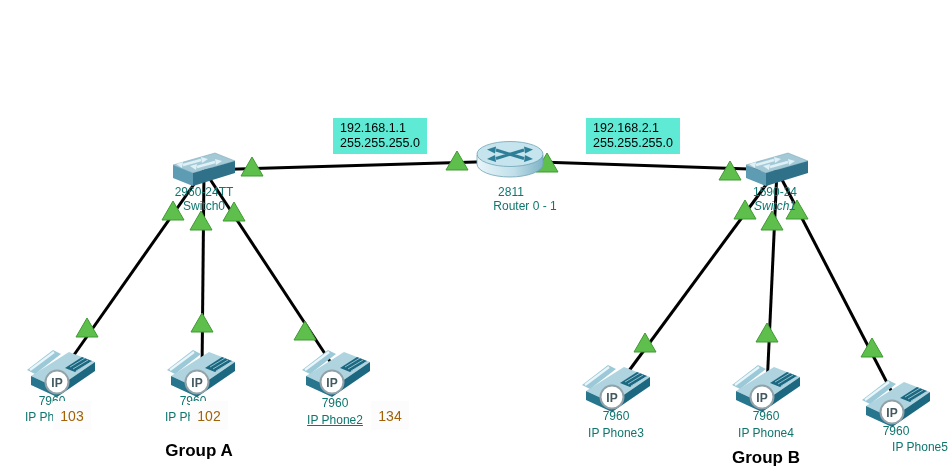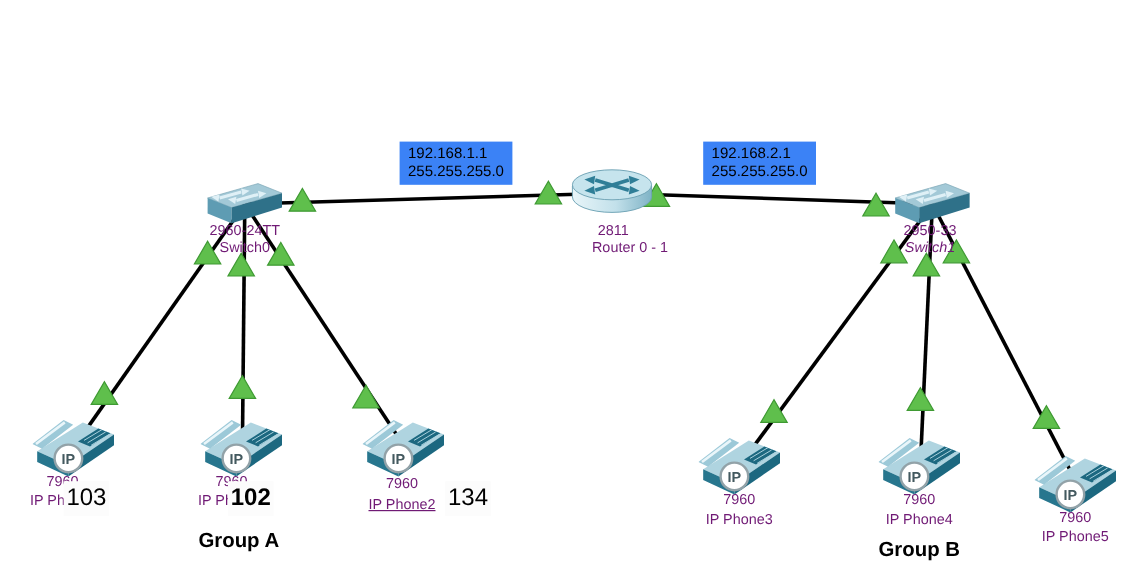--- a/index.html
+++ b/index.html
@@ -2,26 +2,26 @@
 <html><head>
 <meta charset="utf-8">
 <title>Network Topology</title>
 <style>
   html,body{margin:0;padding:0;background:#fff;}
   #canvas{position:relative;width:951px;height:476px;background:#FFFFFF;
           font-family:"Liberation Sans",sans-serif;overflow:hidden;}
   #wires{position:absolute;left:0;top:0;z-index:1;}
   .device{position:absolute;z-index:2;}
   .dev-label{position:absolute;z-index:2;font-size:12px;line-height:13px;
-             white-space:nowrap;color:#701a75;}
+             white-space:nowrap;color:#0f766e;}
   .centered{transform:translateX(-50%);}
-  .ip-note{position:absolute;z-index:3;background:#3b82f6;color:#000;
+  .ip-note{position:absolute;z-index:3;background:#5eead4;color:#000;
            font-size:12.5px;line-height:15px;padding:3px 7px;white-space:nowrap;}
-  .num-note{position:absolute;z-index:4;background:#FCFCFC;color:#000000;
-            width:38px;height:29px;font-size:20px;display:flex;
+  .num-note{position:absolute;z-index:4;background:#FCFCFC;color:#a16207;
+            width:38px;height:29px;font-size:14px;display:flex;
             align-items:center;justify-content:center;}
   .group-label{position:absolute;z-index:2;color:#000;font-weight:bold;
                font-size:17px;white-space:nowrap;transform:translateX(-50%);}
 </style>
 </head>
 <body>
 
 <div id="canvas" style="width: 951px; height: 476px; background: rgb(255, 255, 255);">
     <svg id="wires" width="951" height="476">
       <line x1="204" y1="170" x2="510" y2="161" stroke="#000000" stroke-width="3"></line>
@@ -82,21 +82,21 @@
     <div class="device" style="left: 745px; top: 152px;"><svg width="64" height="36" viewBox="0 0 64 36">
 <polygon points="1,13 43,1 63,9 21,21" fill="#A3C9D7" stroke="#7FA9B8" stroke-width="0.6"></polygon>
 <polygon points="1,13 21,21 21,34 1,26" fill="#5E9CB3"></polygon>
 <polygon points="21,21 63,9 63,21 21,34" fill="#2F7189"></polygon>
 <path d="M11 13 L29 8 M25 15 L43 10" stroke="#DFF0F6" stroke-width="2.6" fill="none"></path>
 <polygon points="29,5 36,7 30,11" fill="#DFF0F6"></polygon>
 <polygon points="11,10 4,12 10,16" fill="#DFF0F6"></polygon>
 <polygon points="43,7 50,9 44,13" fill="#DFF0F6"></polygon>
 <polygon points="25,12 18,14 24,18" fill="#DFF0F6"></polygon>
 </svg></div>
-    <div class="dev-label centered" style="left: 775px; top: 186px;">2950-33</div>
+    <div class="dev-label centered" style="left: 775px; top: 186px;">1590-24</div>
     <div class="dev-label centered" style="left: 775px; top: 200px; font-style: italic;">Switch1</div>
     <div class="device" style="left: 27px; top: 343px;"><svg width="70" height="58" viewBox="0 0 70 58">
 <polygon points="4,33 42,9 68,19 30,45" fill="#AFD4E0"></polygon>
 <polygon points="30,45 68,19 68,28 30,54" fill="#1C6880"></polygon>
 <polygon points="4,33 30,45 30,54 4,42" fill="#27768E"></polygon>
 <polygon points="38,25 55,14 65,18 48,29" fill="#1C6880"></polygon>
 <path d="M43 24 L58 15 M46 26 L61 17 M49 28 L64 19" stroke="#AFD4E0" stroke-width="0.8"></path>
 <polygon points="0,27 26,7 34,11 8,31" fill="#9CC9D8"></polygon>
 <path d="M3 27 L27 9" stroke="#EAF6FA" stroke-width="2.2"></path>
 <circle cx="30" cy="39" r="11.5" fill="#FFFFFF" stroke="#92A2A8" stroke-width="2"></circle>
@@ -161,27 +161,27 @@
 <polygon points="30,45 68,19 68,28 30,54" fill="#1C6880"></polygon>
 <polygon points="4,33 30,45 30,54 4,42" fill="#27768E"></polygon>
 <polygon points="38,25 55,14 65,18 48,29" fill="#1C6880"></polygon>
 <path d="M43 24 L58 15 M46 26 L61 17 M49 28 L64 19" stroke="#AFD4E0" stroke-width="0.8"></path>
 <polygon points="0,27 26,7 34,11 8,31" fill="#9CC9D8"></polygon>
 <path d="M3 27 L27 9" stroke="#EAF6FA" stroke-width="2.2"></path>
 <circle cx="30" cy="39" r="11.5" fill="#FFFFFF" stroke="#92A2A8" stroke-width="2"></circle>
 <text x="30" y="43.5" text-anchor="middle" font-size="12" font-weight="bold" fill="#43595F" font-family="Liberation Sans, sans-serif">IP</text>
 </svg></div>
     <div class="dev-label centered" style="left: 896px; top: 425px;">7960</div>
-    <div class="dev-label centered" style="left: 896px; top: 441px;">IP Phone5</div>
+    <div class="dev-label centered" style="left: 920px; top: 441px;">IP Phone5</div>
     <div class="ip-note" style="left: 333px; top: 118px;">
       <div>192.168.1.1</div>
       <div>255.255.255.0</div>
     </div>
     <div class="ip-note" style="left: 586px; top: 118px;">
       <div>192.168.2.1</div>
       <div>255.255.255.0</div>
     </div>
     <div class="num-note" style="left: 53px; top: 401px;">103</div>
-    <div class="num-note" style="left: 190px; top: 401px; font-weight: bold;">102</div>
+    <div class="num-note" style="left: 190px; top: 401px;">102</div>
     <div class="num-note" style="left: 371px; top: 401px;">134</div>
     <div class="group-label" style="left: 199px; top: 441px;">Group A</div>
     <div class="group-label" style="left: 766px; top: 448px;">Group B</div>
   </div>
 
 </body></html>

